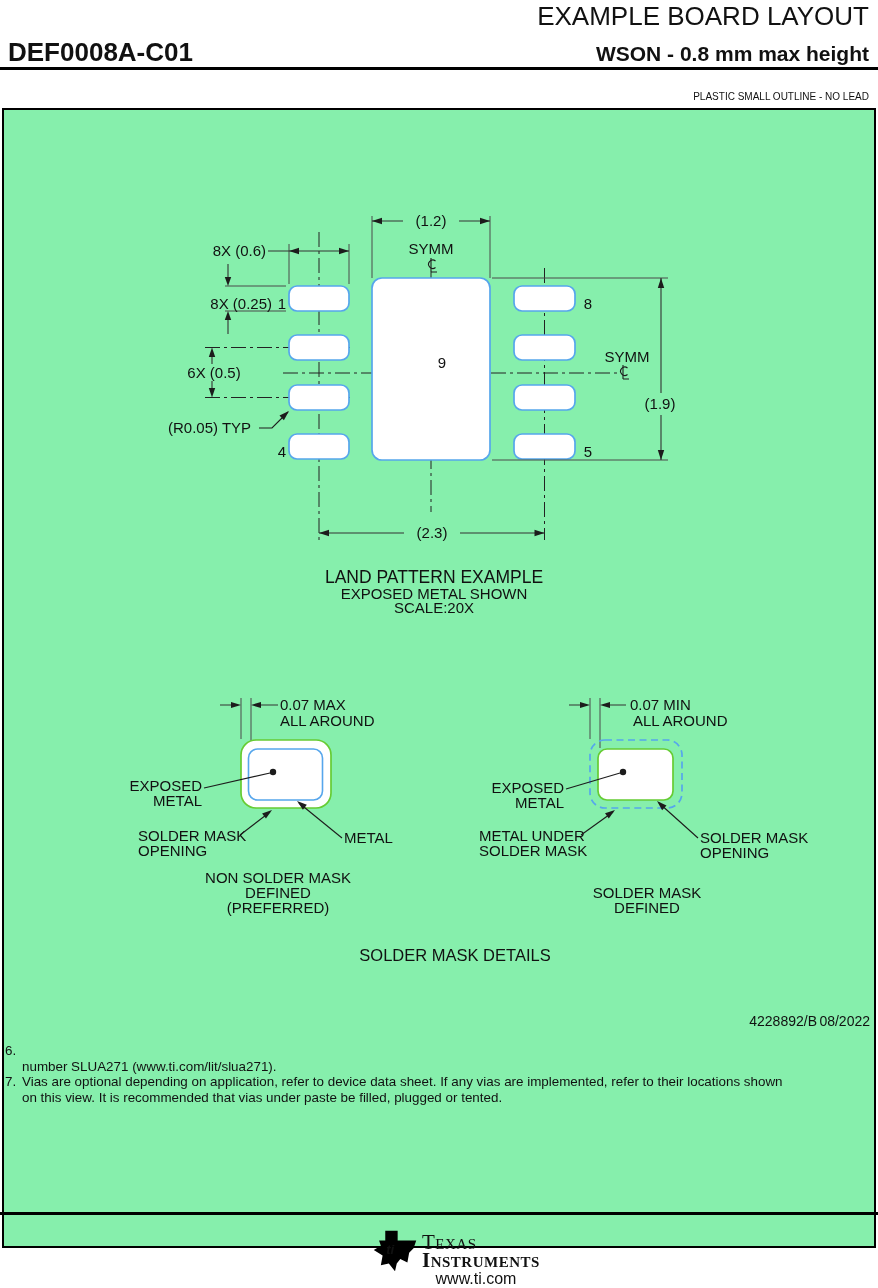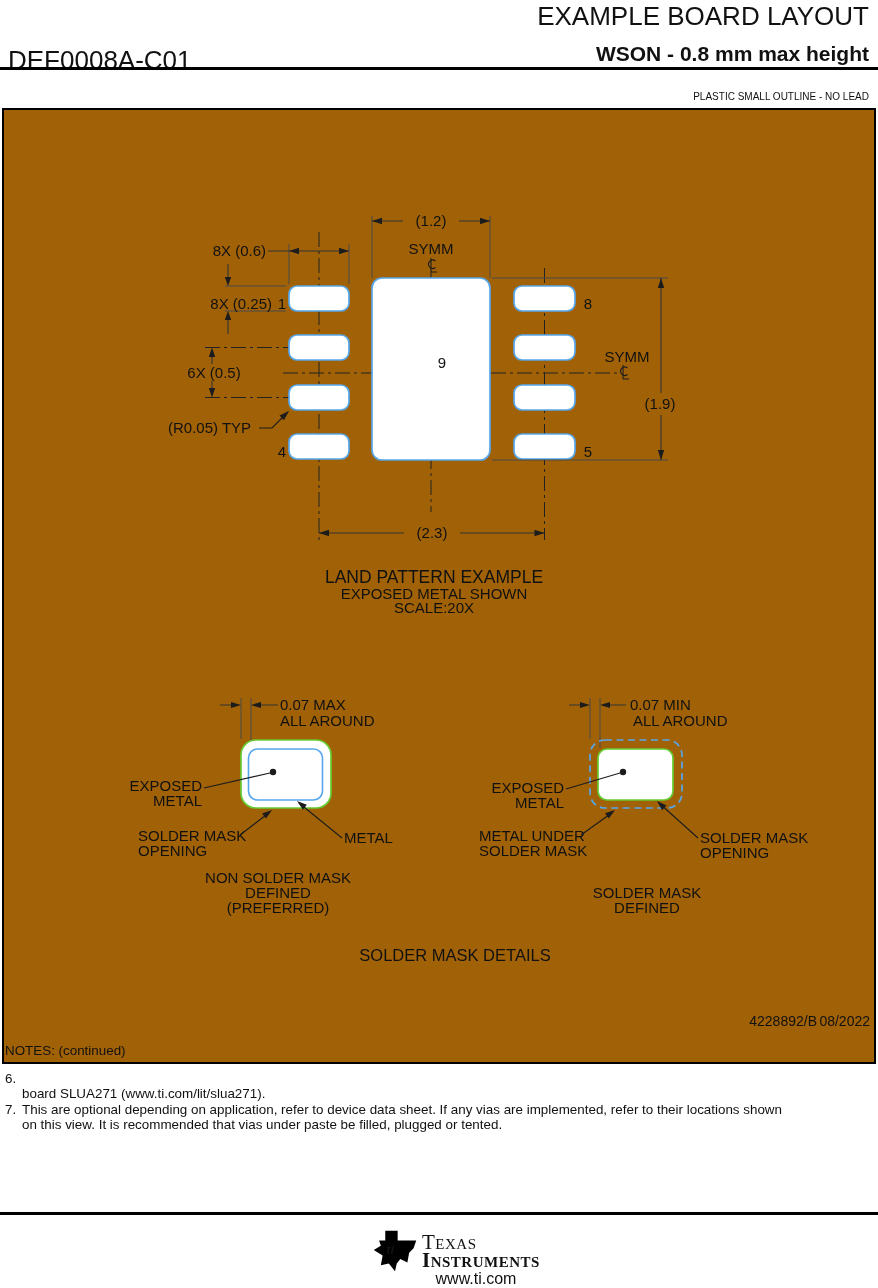--- a/index.html
+++ b/index.html
@@ -3,27 +3,27 @@
 <meta charset="utf-8">
 <style>
   :root{
     --metal:#56A6EC; --mask:#66CC33; --line:#444444; --ink:#111111;
   }
   html,body{margin:0;padding:0;background:#fff;}
   body{position:relative;width:878px;height:1288px;overflow:hidden;
        font-family:"Liberation Sans",sans-serif;color:var(--ink);}
   
   .hdr-title{position:absolute;top:1px;right:9px;font-size:26px;font-weight:normal;white-space:nowrap;}
-  .hdr-part{position:absolute;top:37px;left:8px;font-size:26px;font-weight:normal;white-space:nowrap;margin-top:8px;}
+  .hdr-part{position:absolute;top:37px;left:8px;font-size:26px;font-weight:bold;white-space:nowrap;}
   .hdr-pkg{position:absolute;top:42px;right:9px;font-size:21px;font-weight:bold;white-space:nowrap;}
   .hdr-rule{position:absolute;top:67px;left:0;width:878px;height:3px;background:#000;}
   .hdr-family{position:absolute;top:91px;right:9px;font-size:10px;white-space:nowrap;}
   
-  .frame{position:absolute;top:108px;left:2px;width:874px;height:956px;
-         border:2px solid #000;box-sizing:border-box;background:#a16207;text-decoration:underline;}
+  .frame{position:absolute;top:108px;left:2px;width:874px;height:1140px;
+         border:2px solid #000;box-sizing:border-box;background:#86efac;text-decoration:underline;}
   .frame svg{display:block;width:870px;height:918px;}
   
   .cl{stroke:#222;stroke-width:1;fill:none;stroke-dasharray:15 4 3 4;}
   .pad{fill:#fff;stroke:var(--metal);stroke-width:1.7;}
   .ext{stroke:#4a4a4a;stroke-width:1;fill:none;}
   .dim{stroke:#333;stroke-width:1.1;fill:none;}
   .ldr{stroke:#1c1c1c;stroke-width:1.1;fill:none;}
   .ah{fill:#1c1c1c;stroke:none;}
   .maskrect{fill:#fff;stroke:var(--mask);stroke-width:1.7;}
   .metalrect{fill:#fff;stroke:var(--metal);stroke-width:1.6;}
@@ -226,31 +226,30 @@
 
   <text class="t-section" x="455" y="961" text-anchor="middle">SOLDER MASK DETAILS</text>
   <g>
     <text class="t-doc" x="817" y="1026" text-anchor="end">4228892/B</text>
     <text class="t-doc" x="870" y="1026" text-anchor="end">08/2022</text>
   </g>
 </svg>
 </div>
 
 <div class="notes">
-  <p class="notes-heading">NOTES: (continued)</p>
   <div class="note-item">
     <div class="note-line1">
       <span class="note-num">6.</span>
     </div>
-    <div class="note-line2">board SLUA271 (www.ti.com/lit/slua271).</div>
+    <div class="note-line2">number SLUA271 (www.ti.com/lit/slua271).</div>
   </div>
   <div class="note-item">
     <div class="note-line1">
       <span class="note-num">7.</span>
-      <span>This are optional depending on application, refer to device data sheet. If any vias are implemented, refer to their locations shown</span>
+      <span>Vias are optional depending on application, refer to device data sheet. If any vias are implemented, refer to their locations shown</span>
     </div>
     <div class="note-line2">on this view. It is recommended that vias under paste be filled, plugged or tented.</div>
   </div>
 </div>
 
 <div class="footer-rule"></div>
 <svg class="logo-bug" viewBox="0 0 52 50">
   <path d="M15,2 H29 V13 H50 L47,22 L42,27 L40,38 L32,34 L28,39 L26,48 L19,39 L10,41 L12,30 L2,24 L10,19 L8,13 H15 Z" fill="#000"></path>
   <text x="16" y="28" font-size="19" font-style="italic" font-weight="bold" fill="#fff" font-family="Liberation Sans, sans-serif">ti</text>
 </svg>

